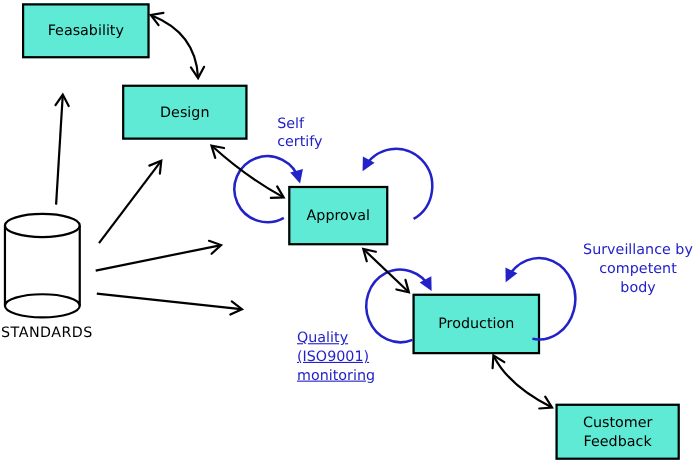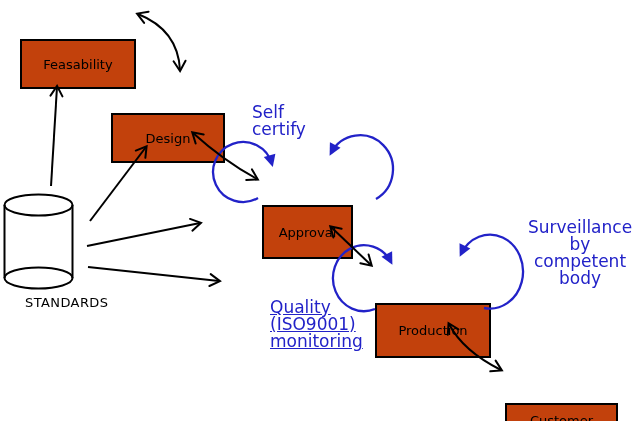--- a/index.html
+++ b/index.html
@@ -3,30 +3,30 @@
 <meta charset="utf-8">
 <style>
   html,body { margin:0; padding:0; background:#fff; }
   .canvas {
     position:relative; width:633px; height:421px; background:#ffffff;
     font-family:"DejaVu Sans", sans-serif; overflow:hidden;
   }
   .canvas svg.wires { position:absolute; left:0; top:0; z-index:2; pointer-events:none; }
   .node-box {
     position:absolute; box-sizing:border-box; z-index:1;
-    border:2px solid #000; background:#c2410c;
+    border:2px solid #000; background:#5eead4;
     display:flex; align-items:center; justify-content:center;
     font-size:13px; line-height:17px; color:#000;
-    text-align:center; white-space:pre-line;margin-top:36px;
+    text-align:center; white-space:pre-line;
   }
   .ann {
-    position:absolute; z-index:3; font-size:17px; line-height:17px;
+    position:absolute; z-index:3; font-size:13px; line-height:17px;
     color:#2222c8; white-space:pre-line;
   }
-  .std-label { position:absolute; z-index:3; font-size:13px; color:#000; letter-spacing:0.4px;padding-left:24px; }
+  .std-label { position:absolute; z-index:3; font-size:13px; color:#000; letter-spacing:0.4px; }
   #n-feasability { left:20px;  top:3px;   width:116px; height:50px; }
   #n-design      { left:111px; top:77px;  width:114px; height:50px; }
   #n-approval    { left:262px; top:169px; width:91px; height:54px; }
   #n-production  { left:375px; top:267px; width:116px; height:55px; }
   #n-customer    { left:505px; top:367px; width:113px; height:51px; }
   #a-self        { left:252px; top:104px; }
   #a-cert        { left:357px; top:104px; }
   #a-surv        { left:527px; top:219px;text-align:center; }
   #a-qual        { left:270px; top:299px;text-decoration:underline; }
   #std-label     { left:1px;   top:295px; }

